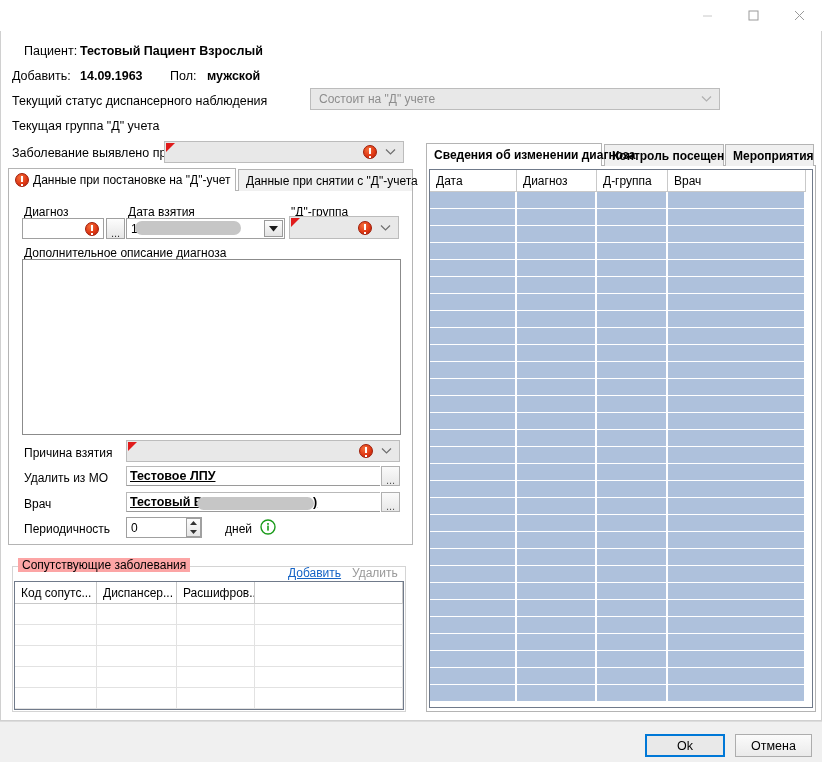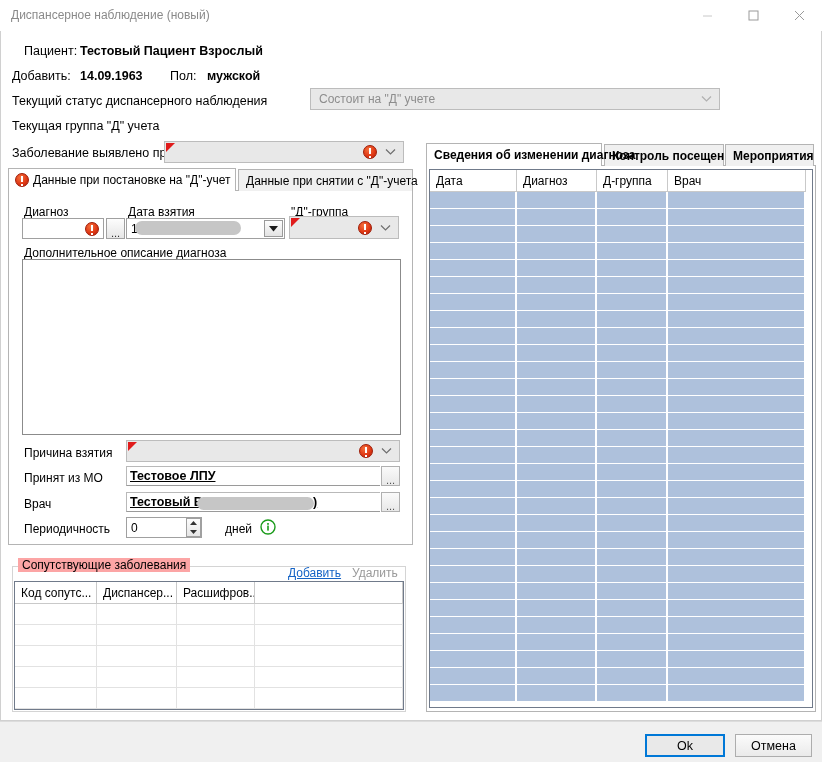--- a/index.html
+++ b/index.html
@@ -447,21 +447,20 @@
     background: #e9e9e9;
   }
   .btn-cancel {
     left: 735px; top: 734px; width: 77px;
   }
 </style>
 </head>
 <body>
 
 <div class="titlebar">
-  <div class="titlebar-text">Диспансерное наблюдение (новый)</div>
 
   <div class="win-btn win-min">
     <svg width="11" height="11" viewBox="0 0 11 11">
       <line x1="1" y1="6" x2="10" y2="6" stroke="#c8c8c8" stroke-width="1"></line>
     </svg>
   </div>
   <div class="win-btn win-max">
     <svg width="11" height="11" viewBox="0 0 11 11">
       <rect x="1" y="1" width="9" height="9" fill="none" stroke="#9a9a9a" stroke-width="1"></rect>
     </svg>
@@ -547,21 +546,21 @@
 <div class="fld-lbl reason-lbl">Причина взятия</div>
 <div class="combo combo-reason">
   <span class="req-corner"></span>
   <span class="combo-text"></span>
   <span class="err-ico" style="right:26px; top:3px;"></span>
   <svg class="chev" width="11" height="7" viewBox="0 0 11 7">
     <polyline points="1,1 5.5,5.5 10,1" fill="none" stroke="#6e6e6e" stroke-width="1.2"></polyline>
   </svg>
 </div>
 
-<div class="fld-lbl mo-lbl">Принят из МО</div>
+<div class="fld-lbl mo-lbl">Удалить из МО</div>
 <div class="link-field mo-field"></div>
 <div class="link-text mo-text">Тестовое ЛПУ</div>
 <div class="fld-dots mo-dots">...</div>
 
 <div class="fld-lbl doc-lbl">Врач</div>
 <div class="link-field doc-field"></div>
 <div class="link-text doc-text">Тестовый В.С. (</div>
 <div class="redact doc-redact"></div>
 <div class="doc-paren">)</div>
 <div class="fld-dots doc-dots">...</div>

